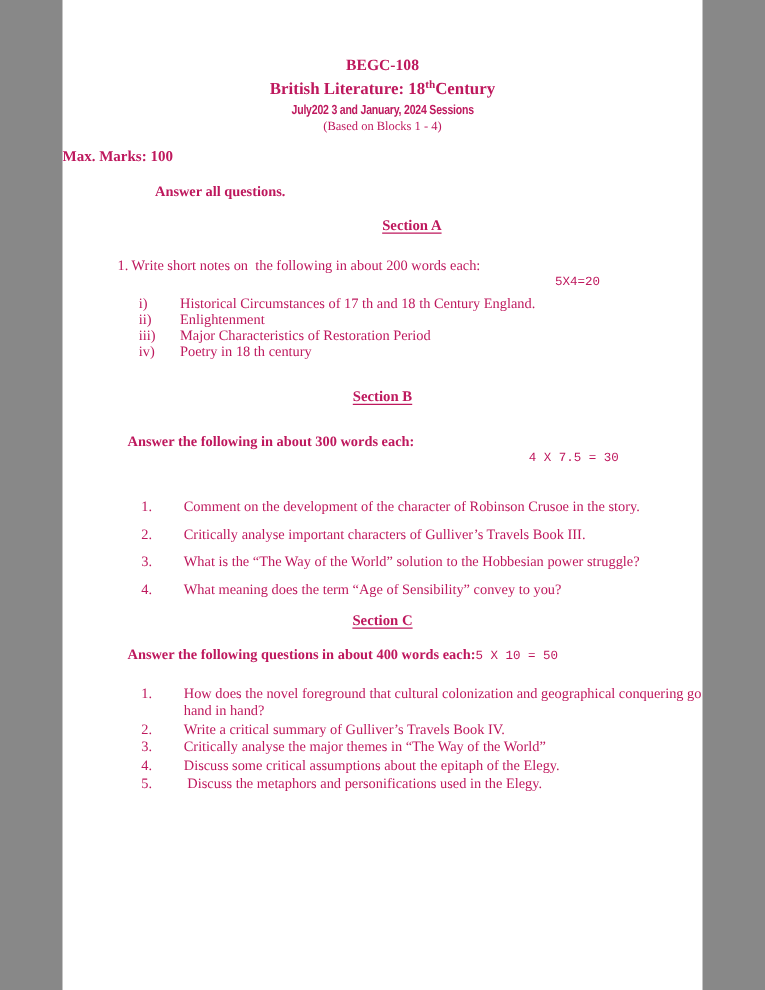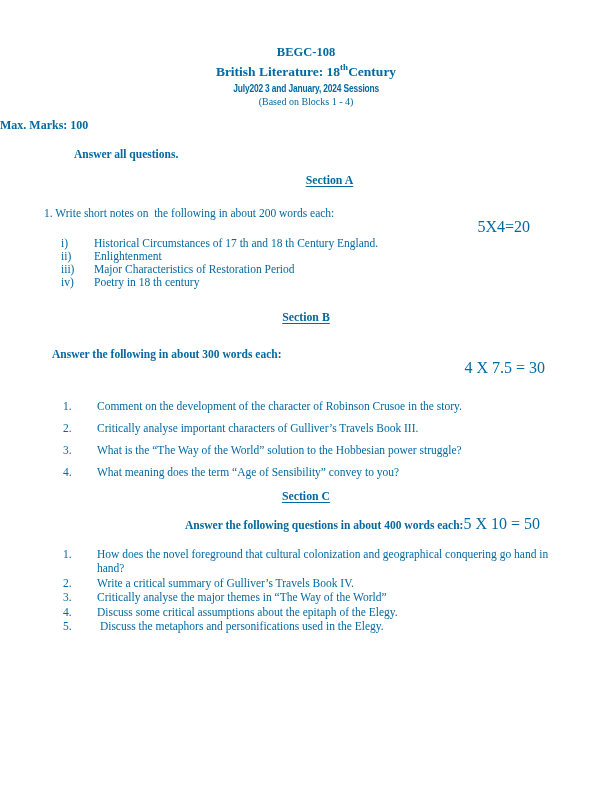--- a/index.html
+++ b/index.html
@@ -1,18 +1,18 @@
 <!DOCTYPE html>
 <html><head>
 <meta charset="utf-8">
 <style>
   * { margin:0; padding:0; box-sizing:border-box; }
   html,body { background:#888; }
   .page {
-    width:612px; height:792px; background:#ffffff; color:#0369a1;
+    width:512px; height:792px; background:#ffffff; color:#be185d;
     font-family:"Liberation Serif","DejaVu Serif",serif;
     position:relative; overflow:hidden; margin:0 auto;
   }
   .header { padding-top:46px; text-align:center; }
   .course-code { font-weight:bold; font-size:12.5px; line-height:13px; }
   .paper-title { font-weight:bold; font-size:13.5px; line-height:16px; }
   .paper-title sup { font-size:9px; }
   .sessions-line { line-height:13px; }
   .sessions {
     display:inline-block; font-family:"Liberation Sans","DejaVu Sans",sans-serif;
@@ -30,36 +30,36 @@
   .section-heading {
     text-align:center; font-weight:bold; font-size:11.8px; line-height:14px;
     text-decoration:underline; text-underline-offset:2px;
   }
   .sec-a-heading { margin-top:12px;padding-left:47px; }
   .sec-b-heading { margin-top:21px; }
   .sec-c-heading { margin-top:10px; }
   .q1-intro {
     margin:19px 0 0 44px; font-size:11.5px; line-height:14px; white-space:pre-wrap;
   }
-  .marks { font-size:16px; line-height:14px; text-align:right; }
+  .marks { font-size:10px; line-height:14px; text-align:right;font-family:Liberation Mono, monospace; }
   .marks-a { padding-right:82px; margin-top:0; }
   .marks-b { padding-right:67px; }
   .marks-c { padding-right:72px; white-space:nowrap; }
   .list { font-size:11.5px; }
   .list-row { display:flex; }
   .list-a { margin:3px 0 0 61px; }
   .list-a .list-row { line-height:13px; }
   .list-a .li-label { width:33px; flex:0 0 33px; }
   .answer-intro { font-weight:bold; font-size:11.5px; line-height:14px; }
   .answer-b { margin:23px 0 0 52px; }
   .list-b { margin:24px 0 0 63px; }
   .list-b .list-row { line-height:14px; margin-bottom:8px; }
   .list-b .li-label { width:34px; flex:0 0 34px; }
   .intro-c-row {
-    display:flex; justify-content:flex-end; align-items:baseline; margin-top:14px;
+    display:flex; justify-content:flex-start; align-items:baseline; margin-top:14px;
   }
   .intro-c-row .answer-intro { margin-left:52px; }
   .list-c { margin:15px 0 0 63px; }
   .list-c .list-row { line-height:14.5px; }
   .list-c .li-label { width:34px; flex:0 0 34px; }
   .li-text { white-space:pre-wrap; }
   .list-c .li-text { max-width:480px; }
 </style>
 </head>
 <body>

